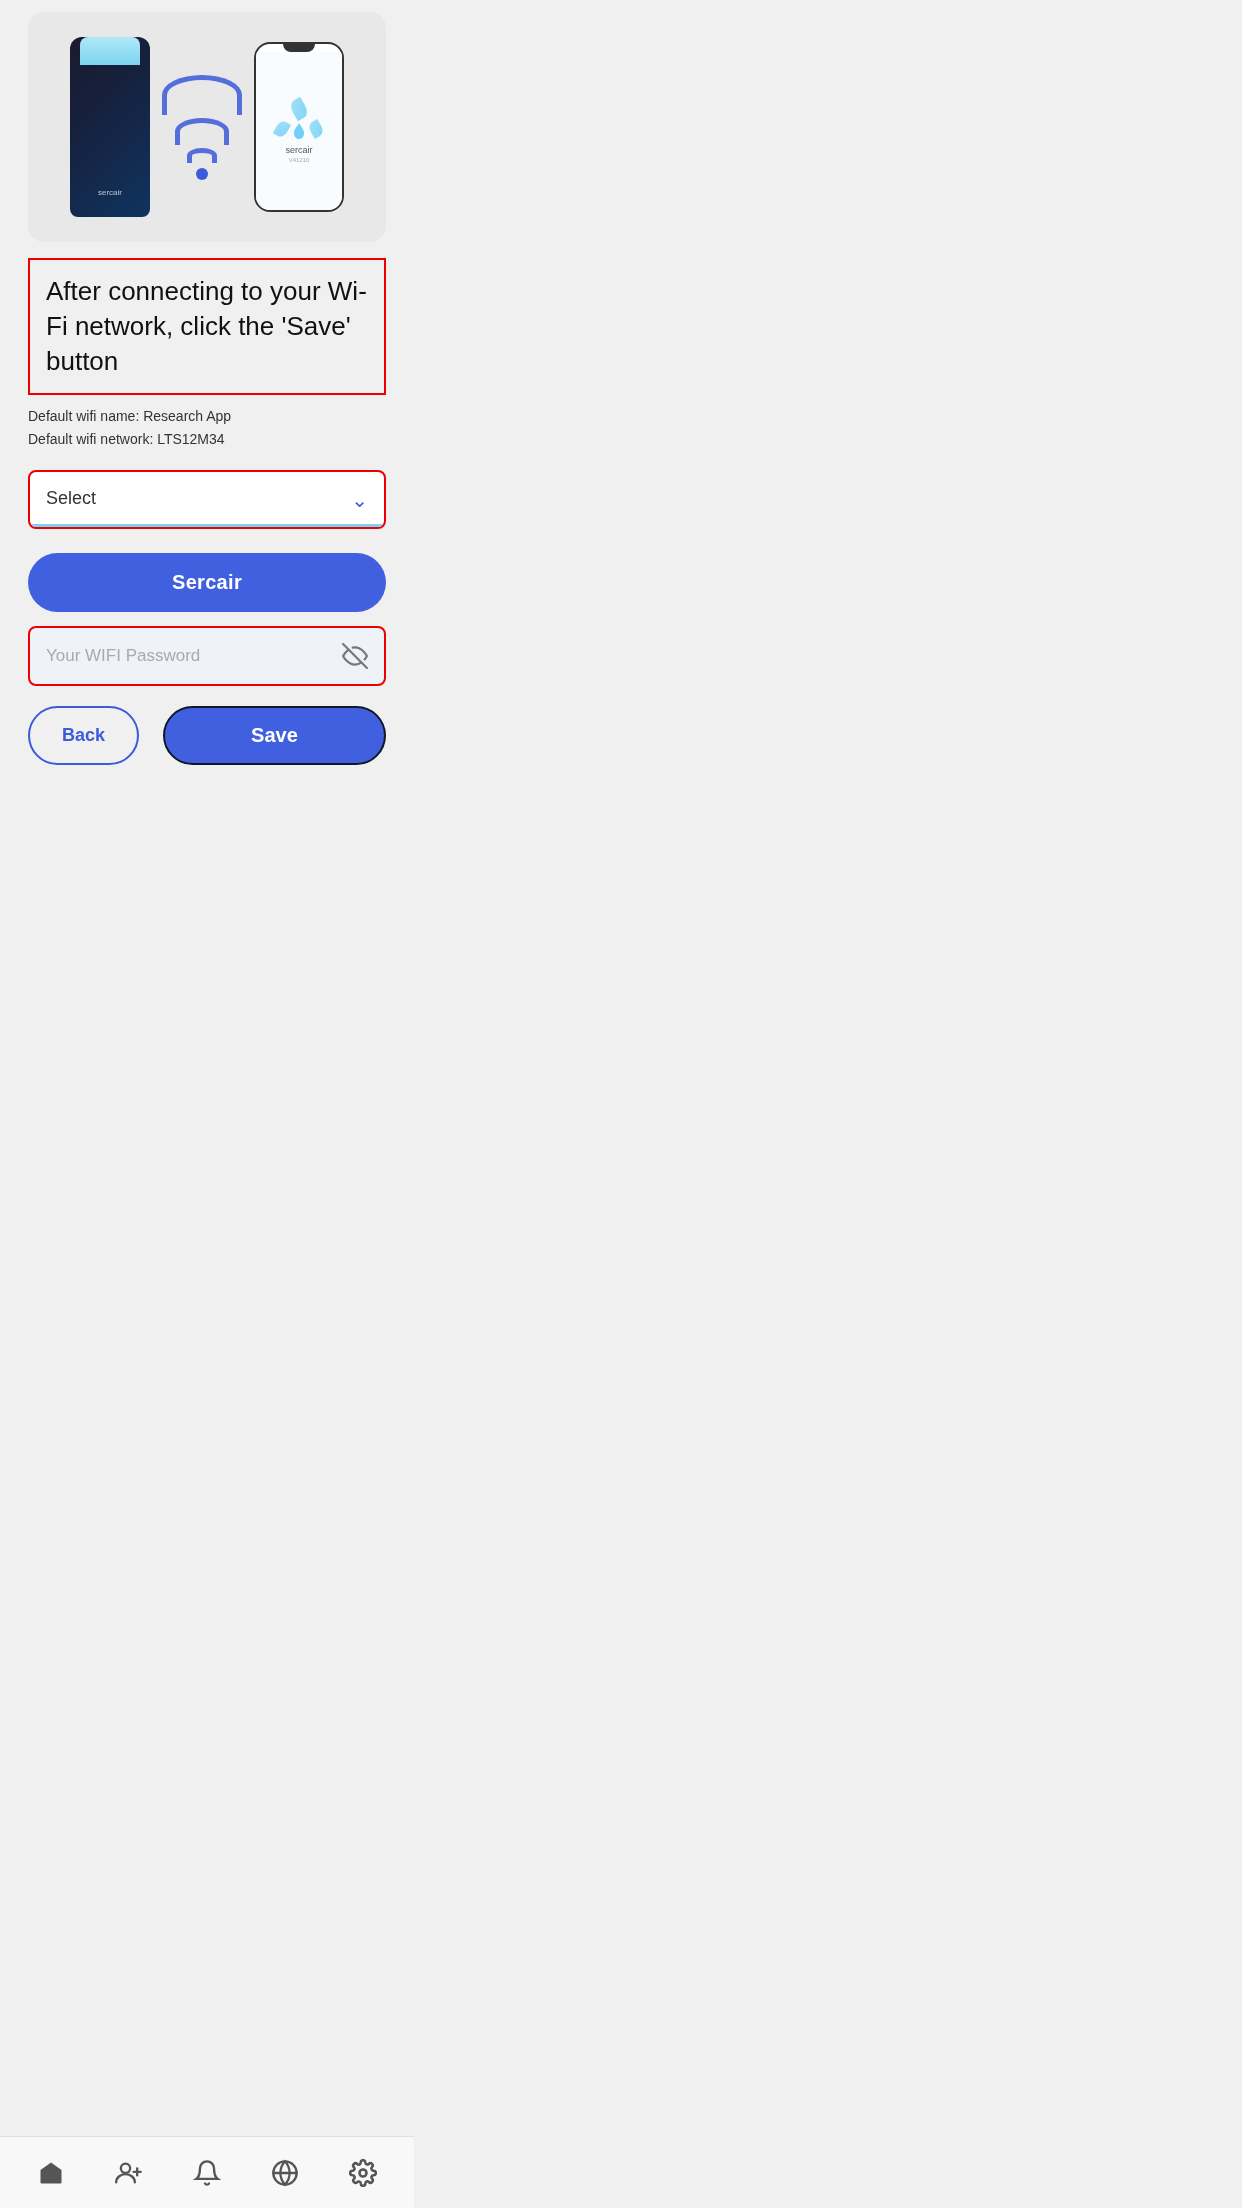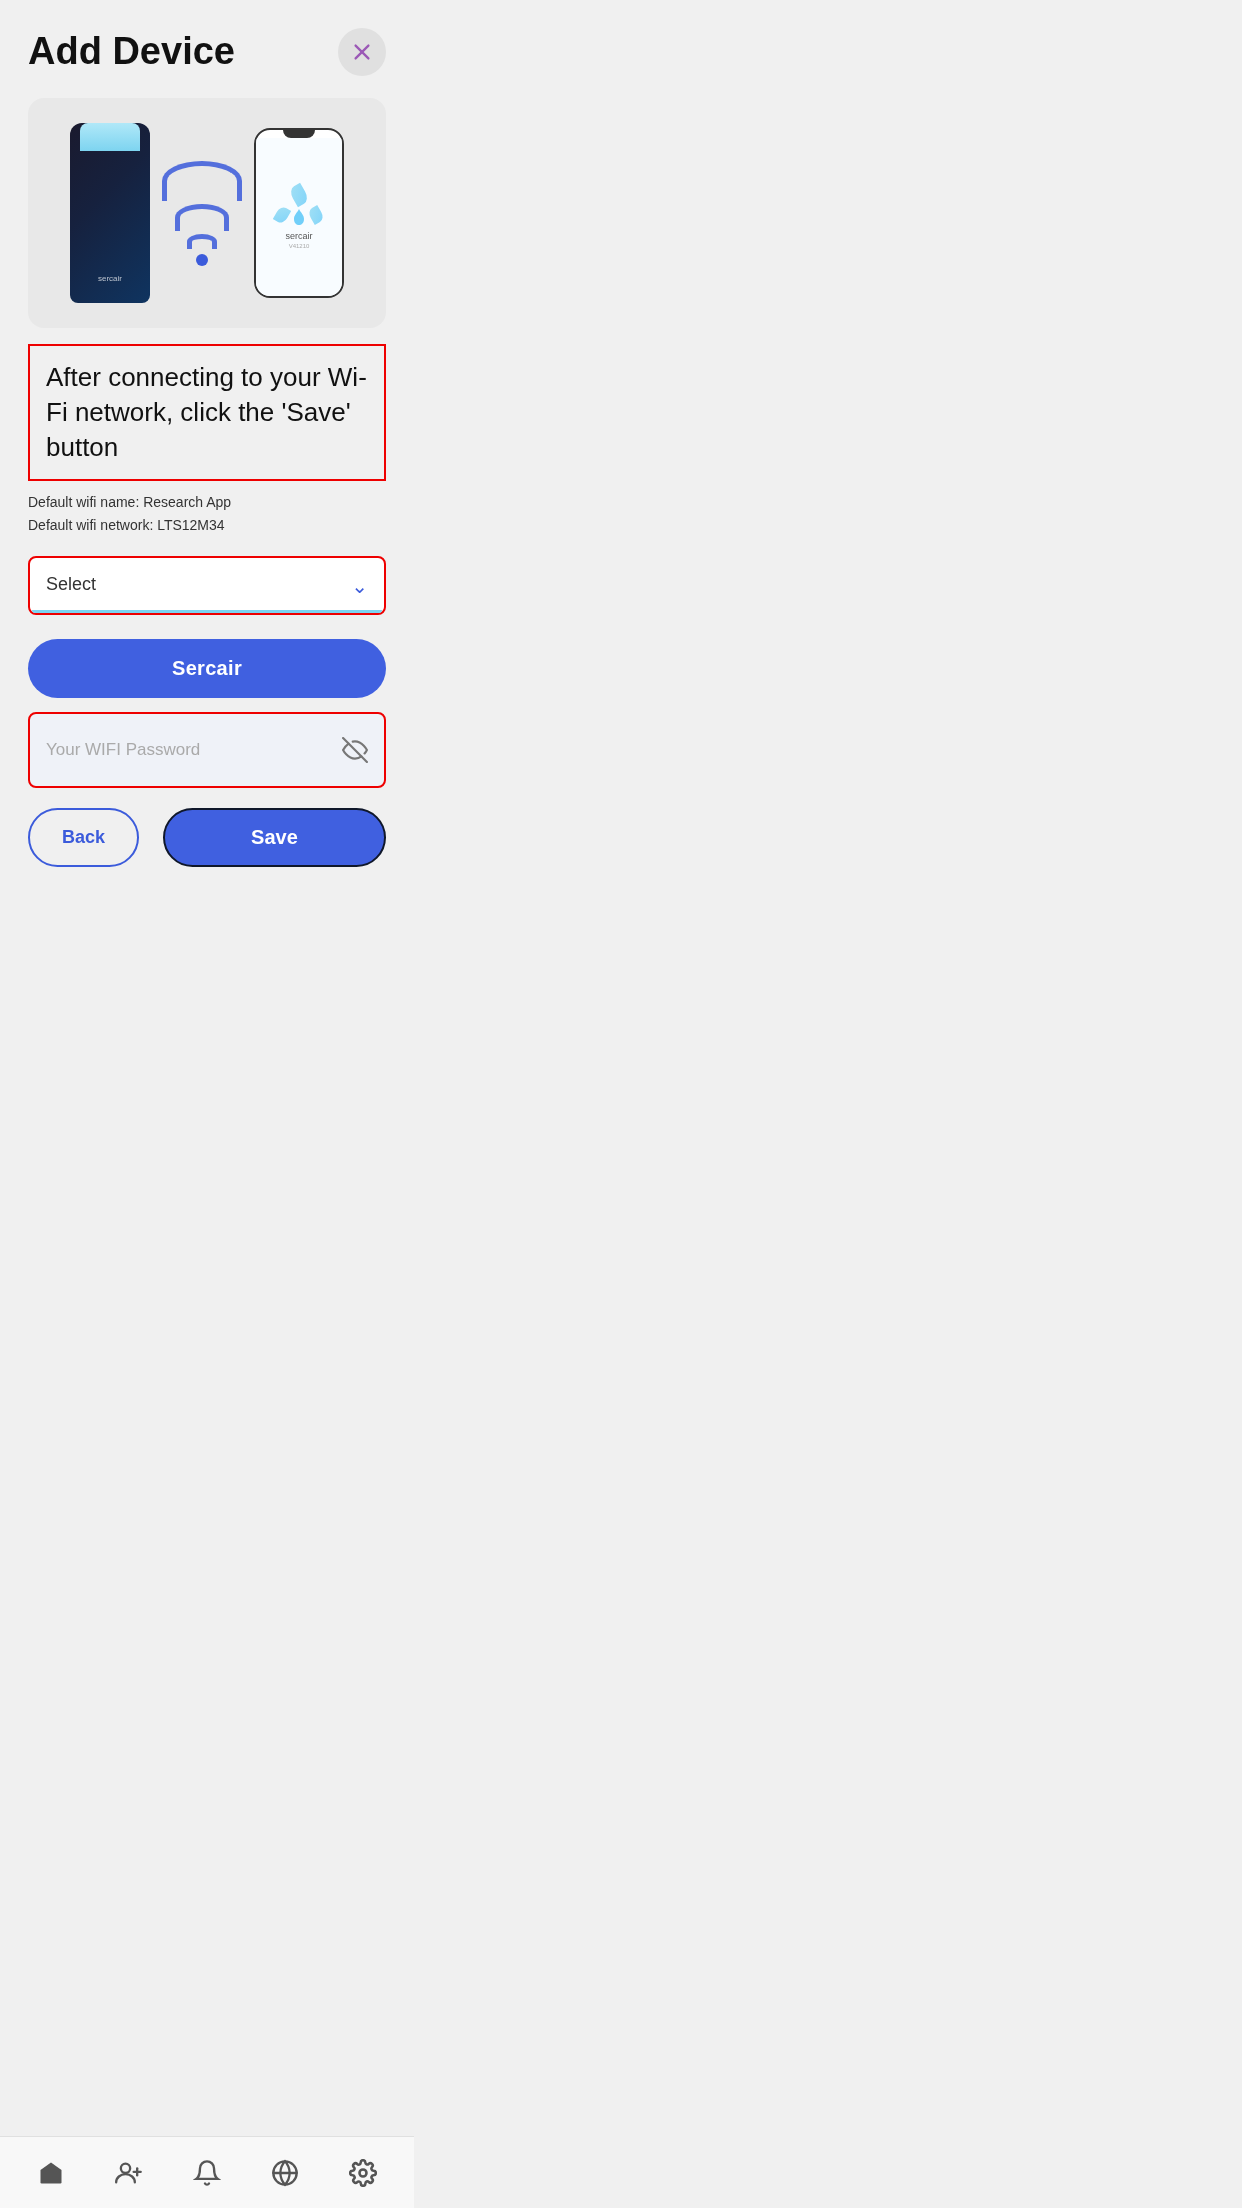--- a/index.html
+++ b/index.html
@@ -286,21 +286,21 @@
       letter-spacing: 0.3px;
     }
 
     
     .password-wrapper {
       border: 2px solid #e00;
       border-radius: 8px;
       background: #eff2f8;
       display: flex;
       align-items: center;
-      padding: 8px 16px;
+      padding: 0 16px;
       margin-bottom: 20px;
     }
 
     .password-input {
       flex: 1;
       padding: 18px 0;
       font-size: 17px;
       border: none;
       background: transparent;
       outline: none;
@@ -373,29 +373,20 @@
       justify-content: center;
       cursor: pointer;
       padding: 8px 16px;
     }
   </style>
 </head>
 <body>
 
 <div class="screen">
 
-  <div class="header">
-    <h1 class="header-title">Add Device</h1>
-    <button class="close-btn">
-      <svg viewBox="0 0 24 24" fill="none" stroke="#9b59b6" stroke-width="2.5" stroke-linecap="round">
-        <line x1="5" y1="5" x2="19" y2="19"></line>
-        <line x1="19" y1="5" x2="5" y2="19"></line>
-      </svg>
-    </button>
-  </div>
 
   <div class="image-banner">
     <div class="device-container">
 
       <div class="device-bottle">
         <span class="device-label">sercair</span>
       </div>
 
       <div class="wifi-icon-large">
         <div class="wifi-arc wifi-arc-1"></div>

